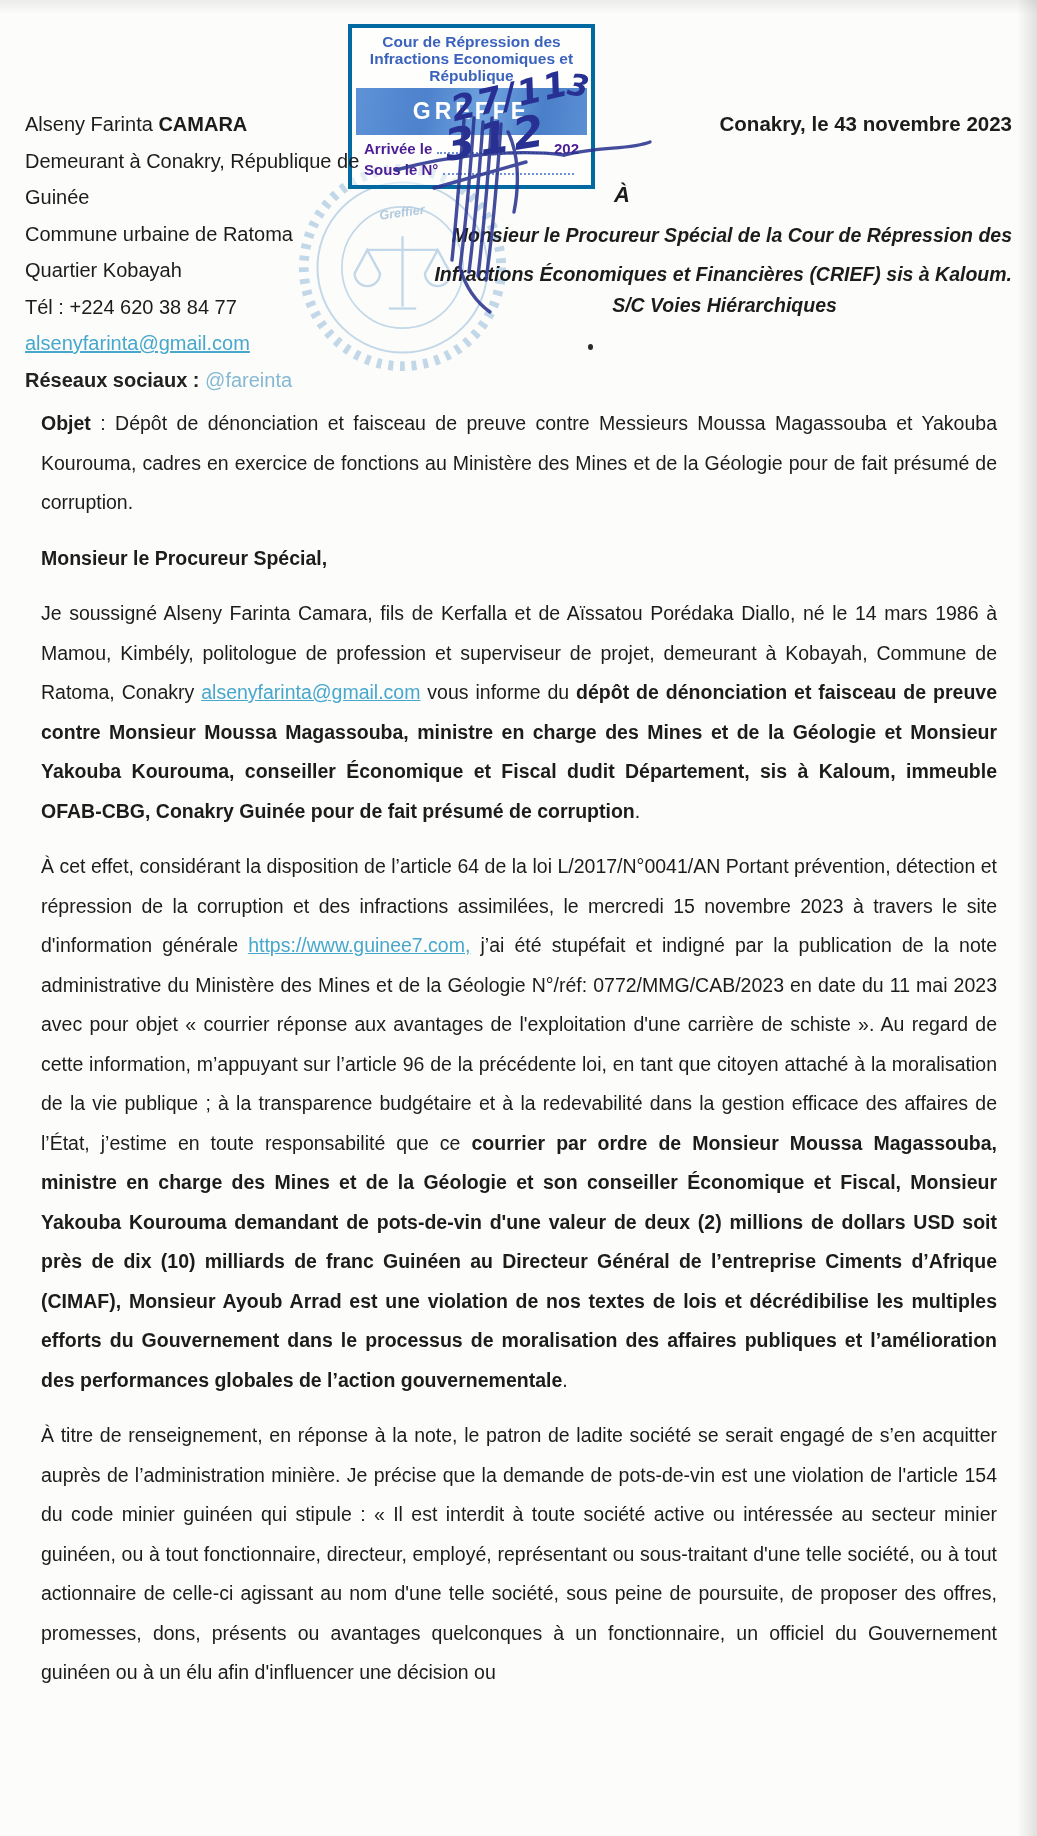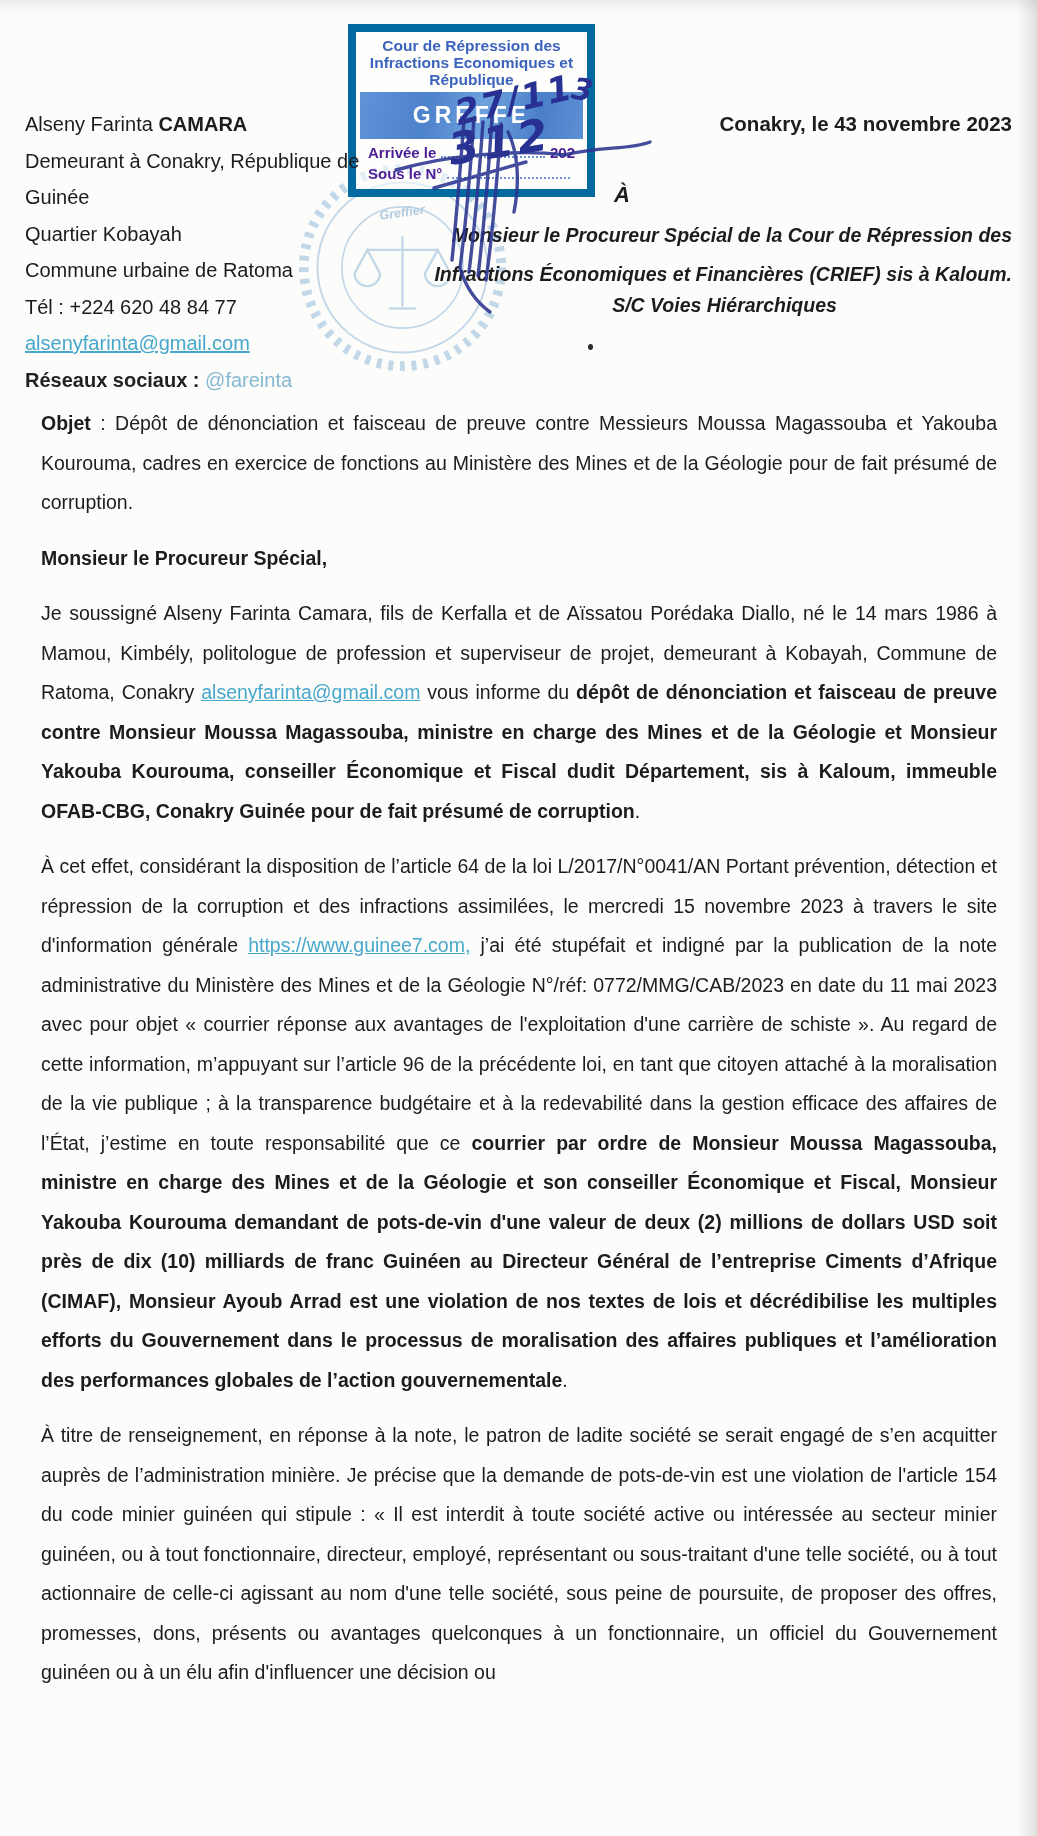--- a/index.html
+++ b/index.html
@@ -19,21 +19,21 @@
   }
   .page::before{
     content:"";position:absolute;top:0;left:0;right:0;height:14px;
     background:linear-gradient(to bottom, rgba(90,90,90,.10), rgba(0,0,0,0));
     pointer-events:none;
   }
 
   
   .stamp{
     position:absolute;left:348px;top:24px;width:247px;
-    border:8px solid #0369a1;background:rgba(255,255,255,.55);
+    border:4px solid #0369a1;background:rgba(255,255,255,.55);
     z-index:2;box-sizing:border-box;padding-bottom:6px;
   }
   .stamp-title{
     color:#3b63bd;font-weight:bold;text-align:center;
     font-size:15.5px;line-height:17px;padding-top:5px;
   }
   .greffe-band{
     margin:4px 4px 2px;padding:10px 0;
     background:linear-gradient(100deg,#5e93d8 0%,#4d82cc 30%,#6ea2de 55%,#4a7fc9 80%,#5c90d4 100%);
     color:#fff;font-weight:bold;text-align:center;
@@ -141,23 +141,23 @@
       <path d="M92,176 C98,196 108,210 122,220"></path>
       <path d="M140,40 C150,60 152,90 146,120"></path>
     </g>
   </svg>
 
   <div class="sender">
     <div>
       <span>Alseny Farinta </span><span class="bold">CAMARA</span>
     </div>
     <div>Demeurant à Conakry, République de Guinée</div>
+    <div>Commune urbaine de Ratoma</div>
     <div>Quartier Kobayah</div>
-    <div>Commune urbaine de Ratoma</div>
-    <div>Tél : +224 620 48 84 77</div>
+    <div>Tél : +224 620 38 84 77</div>
     <div><a class="link">alsenyfarinta@gmail.com</a></div>
     <div>
       <span class="social-label">Réseaux sociaux : </span><a class="handle">@fareinta</a>
     </div>
   </div>
 
   <div class="right-head">
     <div class="date-line">Conakry, le 43 novembre 2023</div>
     <div class="a-line">À</div>
     <div class="recipient">Monsieur le Procureur Spécial de la Cour de Répression des Infractions Économiques et Financières (CRIEF) sis à Kaloum.</div>

